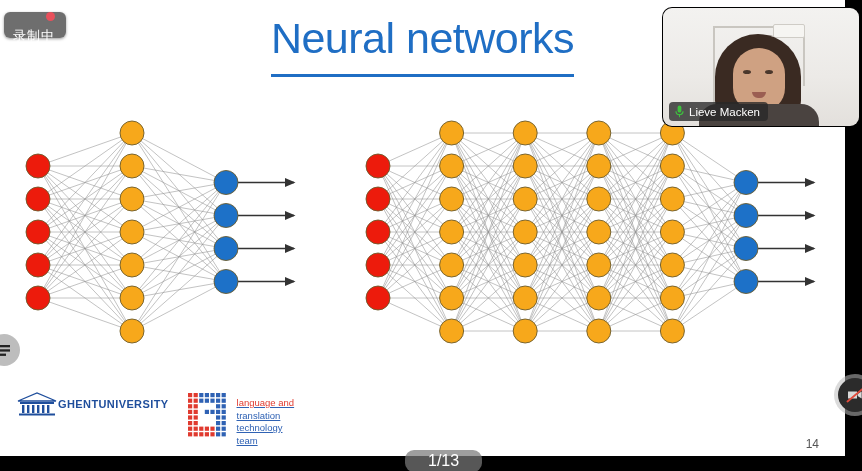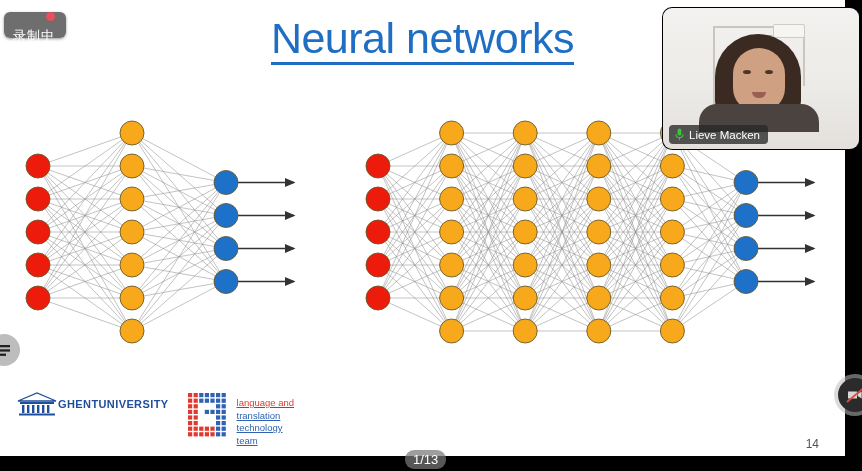--- a/index.html
+++ b/index.html
@@ -31,21 +31,21 @@
   }
   #rec-dot{width:9px;height:9px;border-radius:50%;background:#e8505b;flex:0 0 auto;margin-left:-14px;}
 
   
   #title{
     position:absolute;left:0;top:16px;width:845px;text-align:center;
     color:#1f6ec4;font-size:43px;line-height:1.05;font-weight:400;
     letter-spacing:-.5px;
   }
   #title span{
-    border-bottom:3px solid #1f6ec4;padding-bottom:0;
+    border-bottom:3px solid #1f6ec4;padding-bottom:12px;
   }
 
   
   .net{position:absolute;}
   #net-small{left:18px;top:112px;}
   #net-deep{left:358px;top:112px;}
 
   
   #logos{position:absolute;left:16px;top:392px;display:flex;align-items:flex-start;gap:18px;}
   .ghent{display:flex;flex-direction:row;align-items:center;color:#1f4e9c;}
@@ -58,26 +58,26 @@
   .lt3 .words{font-size:9.5px;line-height:1.32;color:#2f62b4;padding-top:5px;text-decoration:underline;}
   .lt3 .words .l1{color:#e03a2f;}
 
   
   #slide-no{position:absolute;right:26px;top:437px;font-size:12px;color:#555;}
 
   
   #page-pill{
     position:absolute;left:405px;top:450px;
     background:rgba(120,120,120,.72);color:#fff;
-    font-size:13px;border-radius:9px;padding:2px 8px;
+    font-size:16px;border-radius:9px;padding:2px 23px;
   }
 
   
   #webcam{
-    position:absolute;right:3px;top:8px;width:196px;height:141px;
+    position:absolute;right:3px;top:8px;width:196px;height:118px;
     border-radius:9px;overflow:hidden;background:#2a2a2a;
     box-shadow:0 0 0 1px #000;
   }
   #cam-bg{position:absolute;inset:0;background:
       linear-gradient(to bottom,#f3f2f0 0%,#eceae7 58%,#e3e0dc 100%);}
   .wall-rail{position:absolute;background:#c9c6c0;}
   .lamp{position:absolute;background:#f6f5f2;border:1px solid #cfccc6;border-radius:2px;}
   .person-hair{
     position:absolute;left:52px;top:26px;width:86px;height:92px;
     background:#3a2a22;border-radius:44px 44px 26px 26px;

